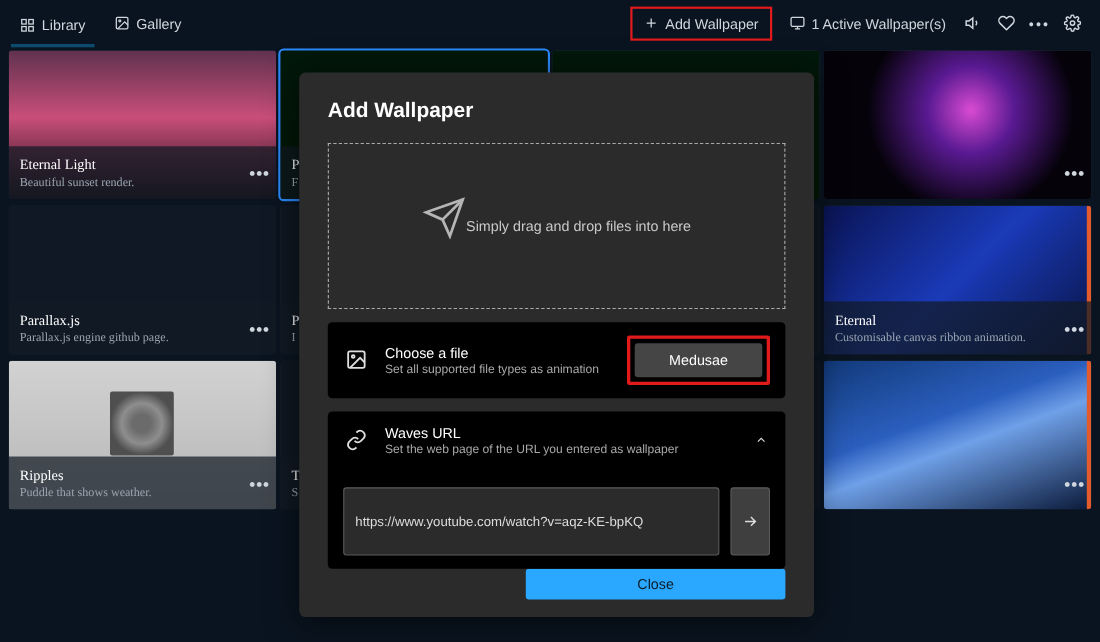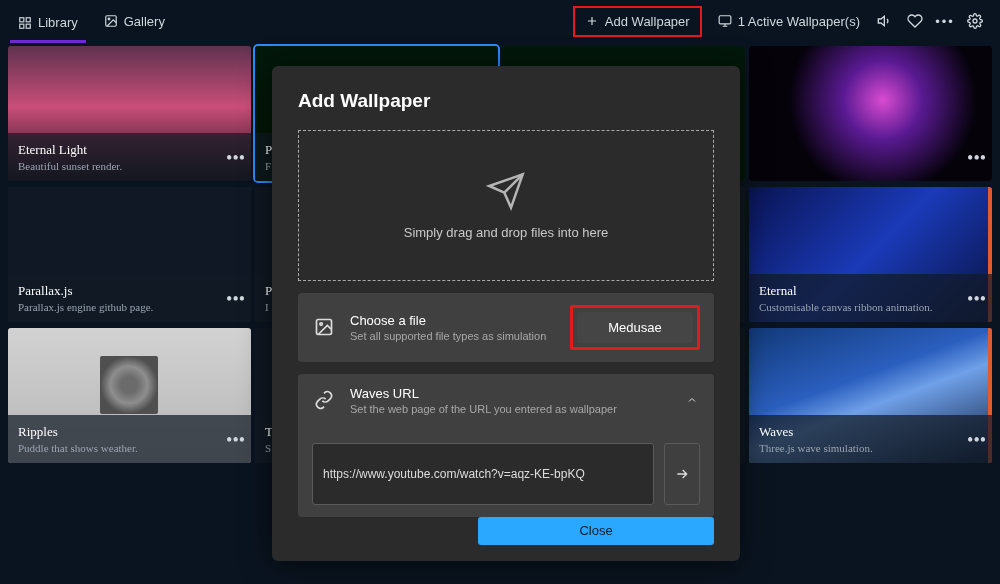--- a/index.html
+++ b/index.html
@@ -23,21 +23,21 @@
   }
   .tab {
     display: flex;
     align-items: center;
     gap: 6px;
     padding: 6px 8px;
     margin-right: 10px;
     cursor: pointer;
   }
   .tab.active {
-    border-bottom: 3px solid #6d28d9;
+    border-bottom: 3px solid #0c4a6e;
     padding-bottom: 10px;
     margin-top: 10px;
   }
   .topbar .spacer { flex: 1; }
   .top-btn {
     display: flex;
     align-items: center;
     gap: 6px;
     padding: 6px 10px;
     cursor: pointer;
@@ -108,29 +108,29 @@
     box-shadow: 0 4px 30px rgba(0,0,0,0.6);
     padding: 24px 26px 16px 26px;
     display: flex;
     flex-direction: column;
   }
   .modal h2 { font-size: 19px; font-weight: 600; color: #fff; margin-bottom: 18px; }
   .drop {
     border: 1px dashed #aaa;
     height: 170px;
     display: flex;
-    flex-direction: column;
+    flex-direction: row;
     align-items: center;
     justify-content: center;
     color: #c9c9c9;
     font-size: 13px;
   }
   .drop svg { margin-bottom: 14px; }
   .option {
-    background: #404040;
+    background: #000000;
     border-radius: 4px;
     margin-top: 12px;
     padding: 12px 14px;
     display: flex;
     align-items: center;
     gap: 14px;
     position: relative;
   }
   .opt-icon {
     width: 24px; height: 24px;
@@ -340,24 +340,20 @@
         <div class="subtitle">S</div>
       </div>
       <div class="dots">•••</div>
     </div>
     <div class="card">
       <div class="thumb g-blank"></div>
     </div>
     <div class="card">
       <div class="thumb g-waves"></div>
       <div class="strip"></div>
-      <div class="footer">
-        <div class="title">Waves</div>
-        <div class="subtitle">Three.js wave simulation.</div>
-      </div>
       <div class="dots">•••</div>
     </div>
   </div>
 
 <div class="modal">
   <h2>Add Wallpaper</h2>
 
   <div class="drop">
     <svg width="40" height="40" viewBox="0 0 24 24" fill="none" stroke="#b5b5b5" stroke-width="1.5">
         <path d="M22 2L11 13"></path>
@@ -369,21 +365,21 @@
   <div class="option">
     <div class="opt-icon">
       <svg width="20" height="20" viewBox="0 0 24 24" fill="none" stroke="#ddd" stroke-width="2">
           <rect x="3" y="3" width="18" height="18" rx="2"></rect>
           <circle cx="8.5" cy="8.5" r="1.5"></circle>
           <path d="M21 15l-5-5L5 21"></path>
         </svg>
     </div>
     <div class="opt-text">
       <div class="t1">Choose a file</div>
-      <div class="t2">Set all supported file types as simulation</div>
+      <div class="t2">Set all supported file types as animation</div>
     </div>
     <div class="browse-wrap">
       <div class="browse-btn">Medusae</div>
     </div>
   </div>
 
   <div class="option url-option">
     <div class="url-header">
       <div class="opt-icon">
         <svg width="20" height="20" viewBox="0 0 24 24" fill="none" stroke="#ddd" stroke-width="2">

